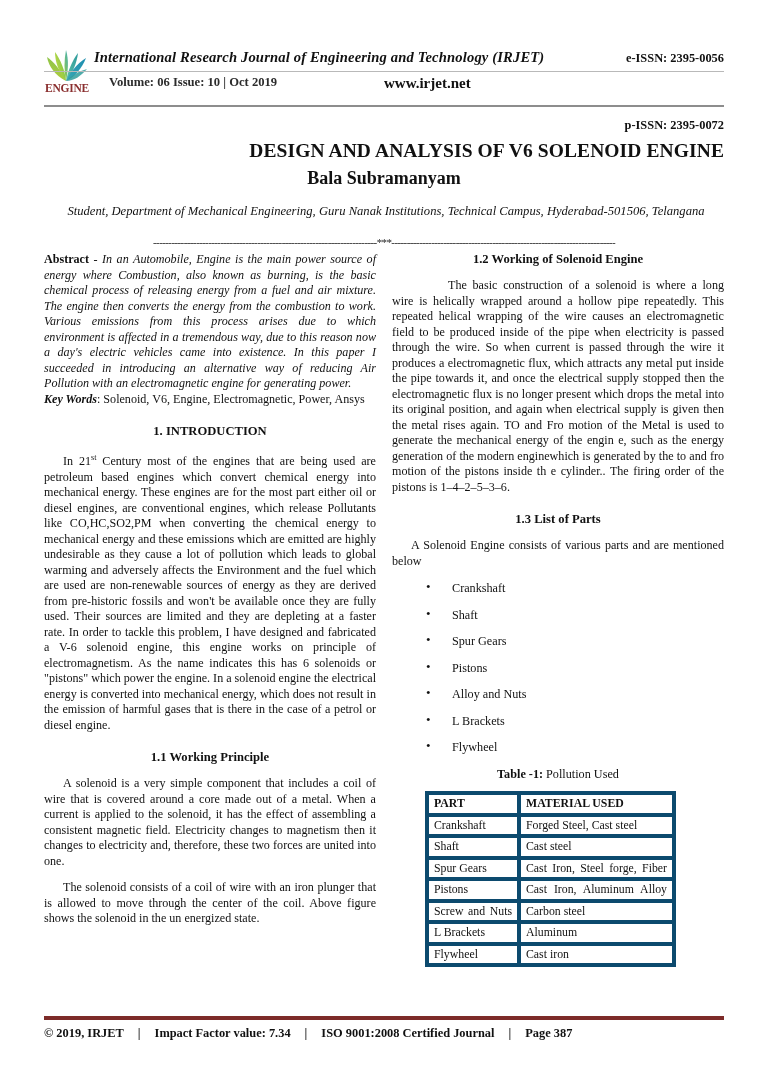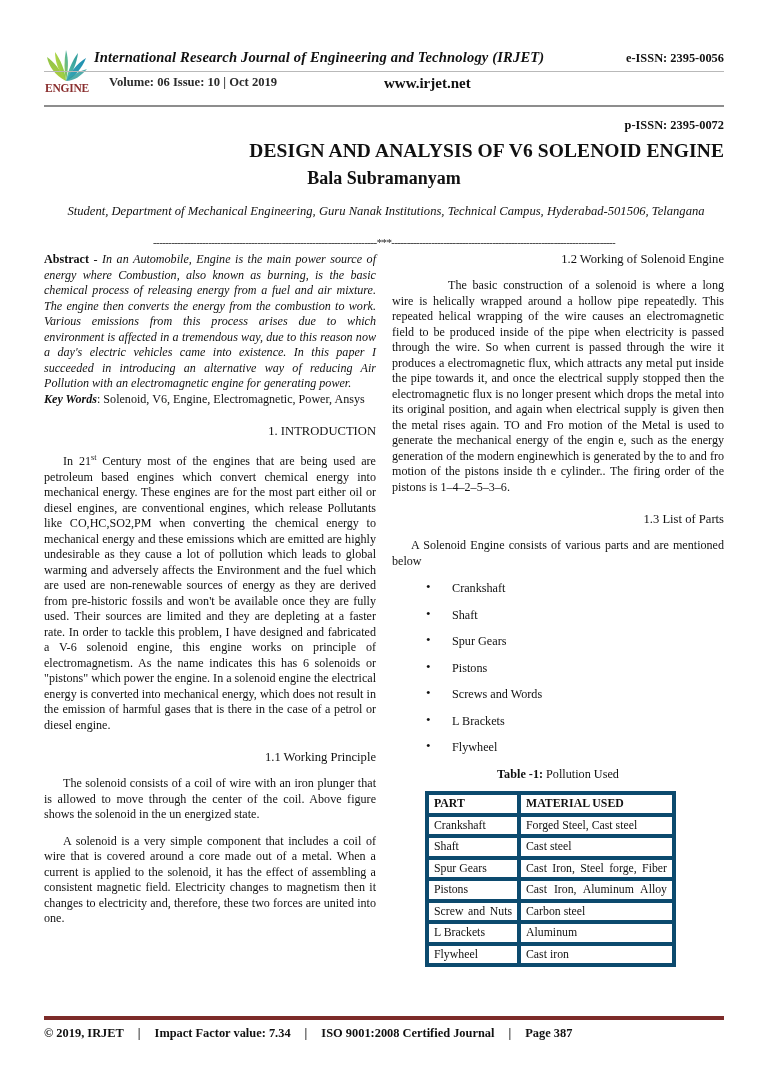--- a/index.html
+++ b/index.html
@@ -214,23 +214,23 @@
 
   .kw {
     margin-top: 13px;
   }
   .kw b {
     font-style: italic;
   }
 
   h2.sec {
     font-size: 12.6px;
-    font-weight: normal;
+    font-weight: bold;
     margin: 17px 0 0 0;
-    text-align: right;
+    text-align: center;
     line-height: 15px;
   }
   h2.sec.first { margin-top: 18px; }
 
   sup.ord { font-size: 8.2px; vertical-align: super; }
 
   ul.parts {
     margin: 12px 0 0 0;
     padding: 0 0 0 34px;
     list-style: none;
@@ -371,38 +371,38 @@
   <div class="col col-left">
 
     <p class="body abstract-text"><span class="abs-label">Abstract</span><span> - </span><span>In an Automobile, Engine is the main power source of energy where Combustion, also known as burning, is the basic chemical process of releasing energy from a fuel and air mixture. The engine then converts the energy from the combustion to work. Various emissions from this process arises due to which environment is affected in a tremendous way, due to this reason now a day's electric vehicles came into existence. In this paper I succeeded in introducing an alternative way of reducing Air Pollution with an electromagnetic engine for generating power.</span></p>
 
     <p class="body kw"><b>Key Words</b><span>: </span><span>Solenoid, V6, Engine, Electromagnetic, Power, Ansys</span></p>
 
     <h2 class="sec">1. INTRODUCTION</h2>
     <p class="body indent spaced"><span>In 21</span><sup class="ord">st</sup><span> Century most of the engines that are being used are petroleum based engines which convert chemical energy into mechanical energy. These engines are for the most part either oil or diesel engines, are conventional engines, which release Pollutants like CO,HC,SO2,PM when converting the chemical energy to mechanical energy and these emissions which are emitted are highly undesirable as they cause a lot of pollution which leads to global warming and adversely affects the Environment and the fuel which are used are non-renewable sources of energy as they are derived from pre-historic fossils and won't be available once they are fully used. Their sources are limited and they are depleting at a faster rate. In order to tackle this problem, I have designed and fabricated a V-6 solenoid engine, this engine works on principle of electromagnetism. As the name indicates this has 6 solenoids or "pistons" which power the engine. In a solenoid engine the electrical energy is converted into mechanical energy, which does not result in the emission of harmful gases that is there in the case of a petrol or diesel engine.</span></p>
 
     <h2 class="sec">1.1 Working Principle</h2>
+    <p class="body indent spaced">A solenoid is a very simple component that includes a coil of wire that is covered around a core made out of a metal. When a current is applied to the solenoid, it has the effect of assembling a consistent magnetic field. Electricity changes to magnetism then it changes to electricity and, therefore, these two forces are united into one.</p>
     <p class="body indent spaced">The solenoid consists of a coil of wire with an iron plunger that is allowed to move through the center of the coil. Above figure shows the solenoid in the un energized state.</p>
-    <p class="body indent spaced">A solenoid is a very simple component that includes a coil of wire that is covered around a core made out of a metal. When a current is applied to the solenoid, it has the effect of assembling a consistent magnetic field. Electricity changes to magnetism then it changes to electricity and, therefore, these two forces are united into one.</p>
   </div>
 
   <div class="col col-right">
 
     <h2 class="sec first" style="margin-top:0">1.2 Working of Solenoid Engine</h2>
     <p class="body indent-big spaced">The basic construction of a solenoid is where a long wire is helically wrapped around a hollow pipe repeatedly. This repeated helical wrapping of the wire causes an electromagnetic field to be produced inside of the pipe when electricity is passed through the wire. So when current is passed through the wire it produces a electromagnetic flux, which attracts any metal put inside the pipe towards it, and once the electrical supply stopped then the electromagnetic flux is no longer present which drops the metal into its original position, and again when electrical supply is given then the metal rises again. TO and Fro motion of the Metal is used to generate the mechanical energy of the engin e, such as the energy generation of the modern enginewhich is generated by the to and fro motion of the pistons inside th e cylinder.. The firing order of the pistons is 1–4–2–5–3–6.</p>
 
     <h2 class="sec">1.3 List of Parts</h2>
     <p class="body indent spaced">A Solenoid Engine consists of various parts and are mentioned below</p>
 
     <ul class="parts">
       <li>Crankshaft</li>
       <li>Shaft</li>
       <li>Spur Gears</li>
       <li>Pistons</li>
-      <li>Screws and Words</li>
+      <li>Alloy and Nuts</li>
       <li>L Brackets</li>
       <li>Flywheel</li>
     </ul>
 
     <div class="table-caption"><b>Table -1:</b><span> Pollution Used</span></div>
 
     <table class="mat">
       <colgroup>
           <col class="c1">
           <col class="c2">

